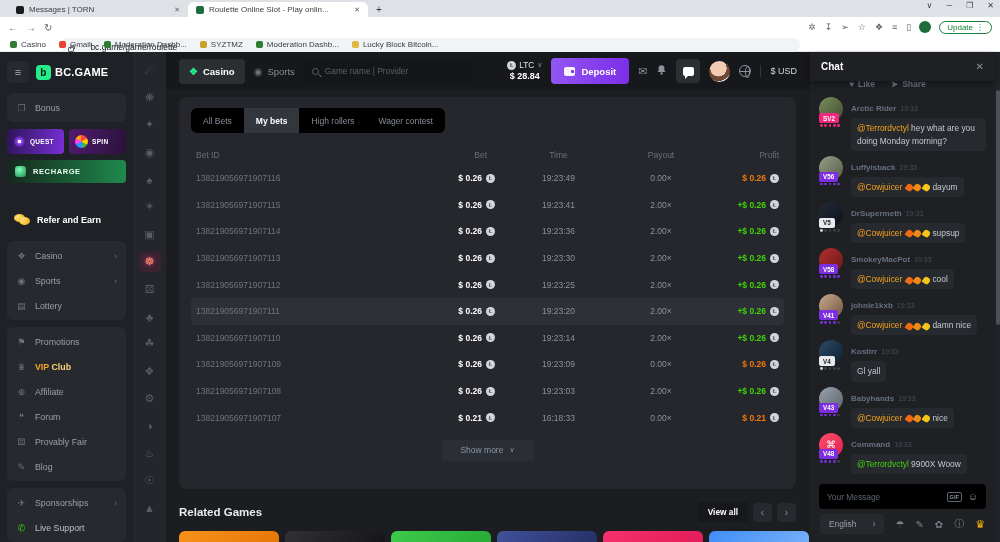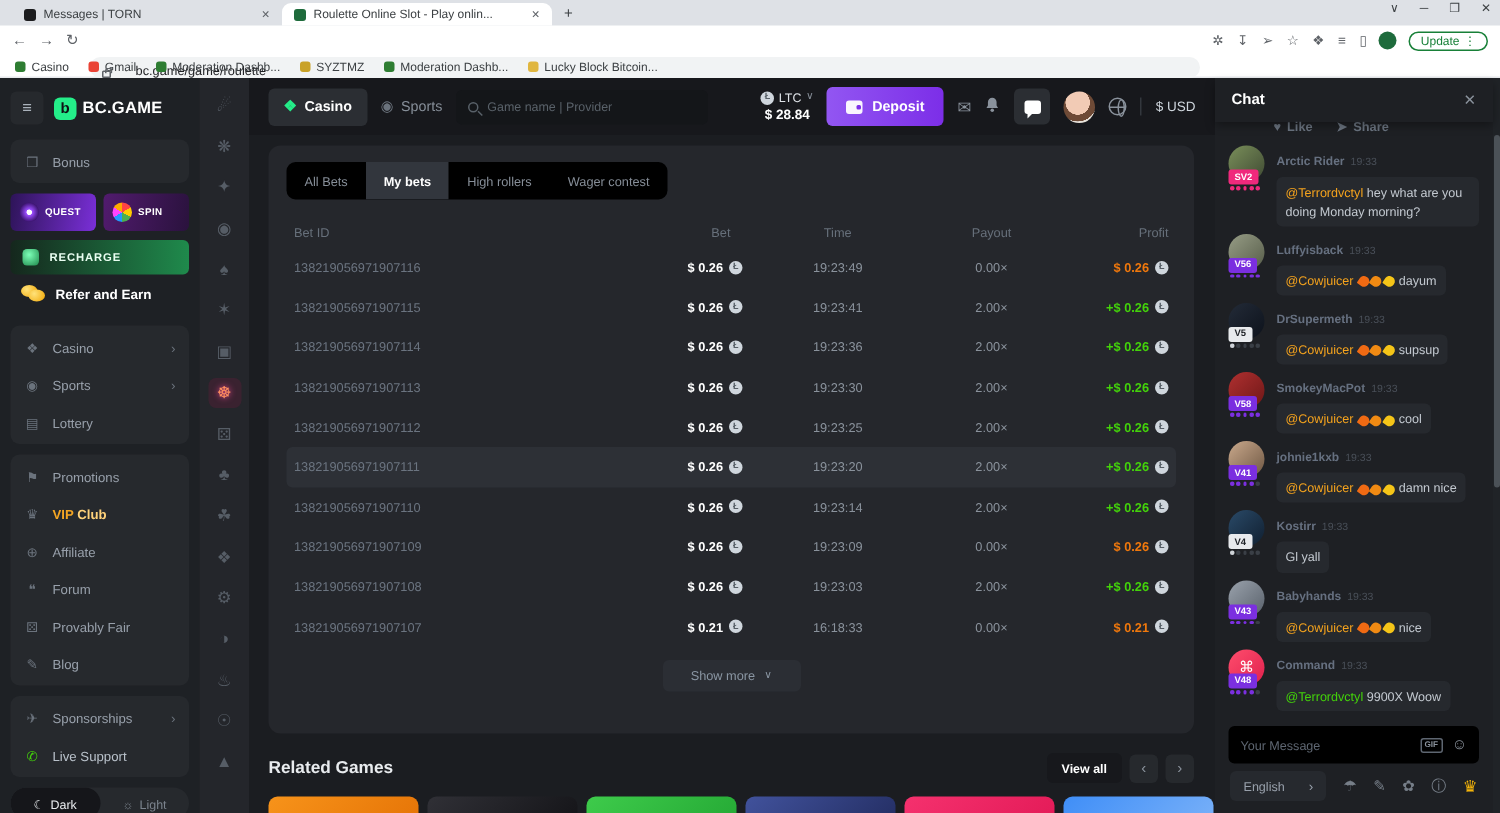--- a/index.html
+++ b/index.html
@@ -41,21 +41,21 @@
   .srow { height:25px; display:flex; align-items:center; gap:8px; padding:0 9px; font-size:8.8px; color:#98a0ab; }
   .srow .gly { width:11px; text-align:center; font-size:9px; color:#6b737d; }
   .srow .arr { margin-left:auto; color:#6b737d; font-size:9px; }
   .promo { display:flex; gap:5px; margin-bottom:6px; }
   .pbadge { flex:1; height:25px; border-radius:4px; display:flex; align-items:center; gap:4px; padding:0 6px; color:#fff; font-weight:bold; font-size:6.5px; letter-spacing:0.3px; }
   .pbadge.quest { background:linear-gradient(100deg,#2d1457,#7a2fd8); }
   .pbadge.spin { background:linear-gradient(100deg,#511b6e,#2a123d); }
   .pb-ico { width:13px; height:13px; border-radius:50%; flex-shrink:0; }
   .pb-ico.target { background:radial-gradient(circle at 50% 50%, #fff 18%, #9b4dff 22%, #3c1470 70%); }
   .pb-ico.wheel { background:conic-gradient(#f44 0 60deg,#fc0 60deg 120deg,#4caf50 120deg 180deg,#29f 180deg 240deg,#f4f 240deg 300deg,#fa0 300deg 360deg); }
-  .recharge { height:23px; border-radius:4px; background:linear-gradient(90deg,#15271d,#1f8a4c); display:flex; align-items:center; gap:7px; padding:0 8px; color:#eafff2; font-weight:bold; font-size:7.5px; letter-spacing:0.6px; margin-bottom:0; }
+  .recharge { height:23px; border-radius:4px; background:linear-gradient(90deg,#15271d,#1f8a4c); display:flex; align-items:center; gap:7px; padding:0 8px; color:#eafff2; font-weight:bold; font-size:7.5px; letter-spacing:0.6px; margin-bottom:24px; }
   .rc-ico { width:11px; height:11px; background:radial-gradient(circle at 40% 35%, #7dffb8, #1f8a4c); border-radius:3px; }
   .refer { height:26px; display:flex; align-items:center; gap:7px; padding:0 7px; margin-bottom:8px; color:#fff; font-weight:bold; font-size:9px; }
   .coins { width:16px; height:12px; position:relative; }
   .coins:before, .coins:after { content:""; position:absolute; width:11px; height:8px; border-radius:50%; background:radial-gradient(circle at 35% 35%, #ffe27a, #f0a500); }
   .coins:after { left:5px; top:3px; }
   .vipc { color:#f5a623; font-weight:bold; }
   .vipc b { color:#ffd27a; }
   .support-g { color:#43d20a !important; }
   .theme { height:21px; background:#26292d; border-radius:12px; display:flex; margin-top:2px; overflow:hidden; }
   .theme > div { flex:1; display:flex; align-items:center; justify-content:center; gap:4px; font-size:8.3px; color:#7b838d; }

